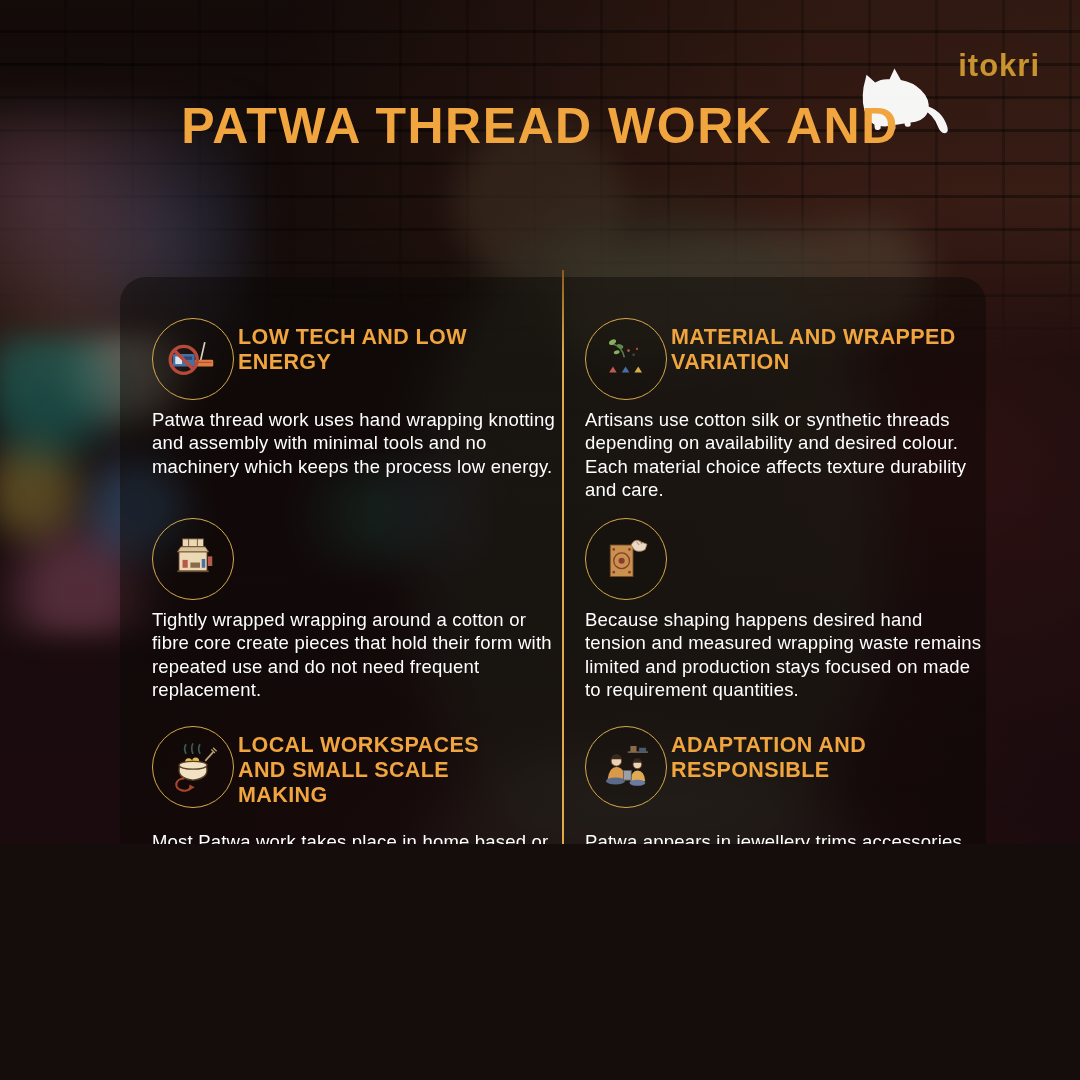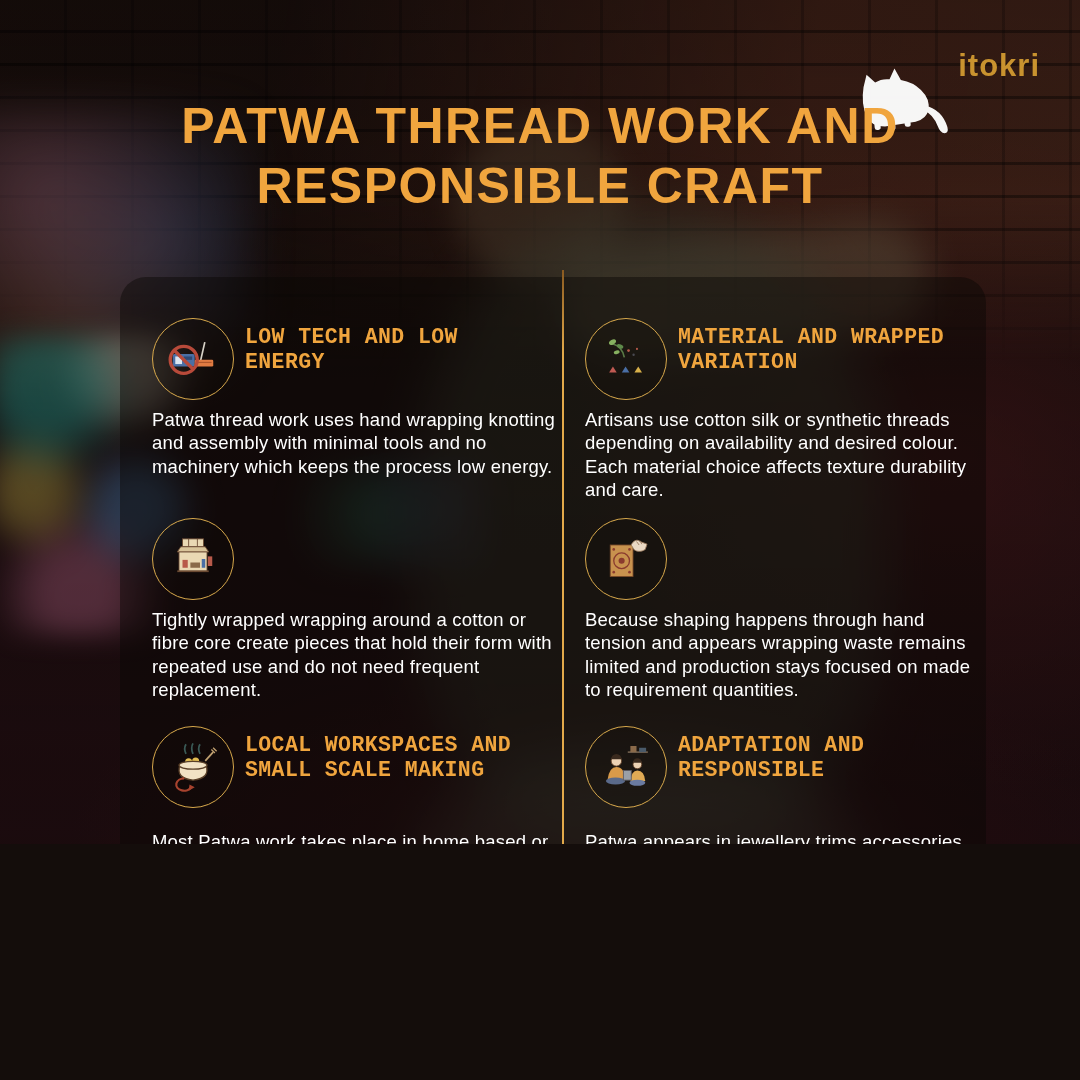--- a/index.html
+++ b/index.html
@@ -62,21 +62,21 @@
   .divider::after{content:'';position:absolute;left:-2.5px;bottom:-4px;width:7px;height:7px;
     border-radius:50%;background:#d9a843;}
 
   .section{position:absolute;}
   .s1{left:152px;top:318px;width:408px;}
   .s2{left:585px;top:318px;width:402px;}
   .s3{left:152px;top:518px;width:408px;}
   .s4{left:585px;top:518px;width:402px;}
   .s5{left:152px;top:726px;width:408px;}
   .s6{left:585px;top:726px;width:402px;}
-  .sec-head{display:flex;gap:11px;align-items:flex-start;font-family:Liberation Mono, monospace;}
+  .sec-head{display:flex;gap:4px;align-items:flex-start;}
   .icon-circle{flex:0 0 auto;width:82px;height:82px;box-sizing:border-box;
     border:1.6px solid #D8A94C;border-radius:50%;
     display:flex;align-items:center;justify-content:center;
     background:rgba(14,11,9,.25);}
   .sec-title{color:#F0A53E;font-size:21.5px;font-weight:bold;letter-spacing:.4px;
     line-height:1.16;margin:7px 0 0 0;width:285px;}
   .sec-body{color:#ffffff;font-size:18.5px;line-height:1.27;letter-spacing:.2px;
     margin:8px 0 0 0;}
   .s5 .sec-body,.s6 .sec-body{margin-top:22px;}
 </style>
@@ -104,21 +104,20 @@
         <path d="M20 36 l5 -14 9 10 q8 -4 17 -2 l7 -12 6 14 q14 4 22 14 q10 12 6 24 q-3 10 -16 12 l-36 2 q-16 -2 -20 -14 q-5 -15 0 -34 z"></path>
         <rect x="28" y="70" width="7" height="17" rx="3"></rect>
         <rect x="45" y="73" width="7" height="16" rx="3"></rect>
         <rect x="63" y="72" width="7" height="15" rx="3"></rect>
         <path d="M88 64 q20 7 24 28 q1 7 -4 7 q-5 -1 -7 -9 q-4 -15 -15 -20 z"></path>
       </g>
     </svg>
   </div>
   <div class="title">
     <div>PATWA THREAD WORK AND</div>
-    <div>RESPONSIBLE CRAFT</div>
   </div>
 
   <div class="panel"></div>
   <div class="divider"></div>
 
   <div class="section s1">
     <div class="sec-head">
       <div class="icon-circle">
         <svg width="54" height="54" viewBox="0 0 64 64">
           <rect x="8" y="26" width="26" height="15" rx="2" fill="#4a6fa5"></rect>
@@ -186,21 +185,21 @@
           <circle cx="27" cy="34" r="3.5" fill="#8a3b2e"></circle>
           <circle cx="18" cy="21" r="1.5" fill="#8a3b2e"></circle>
           <circle cx="36" cy="21" r="1.5" fill="#8a3b2e"></circle>
           <circle cx="18" cy="47" r="1.5" fill="#8a3b2e"></circle>
           <circle cx="36" cy="47" r="1.5" fill="#8a3b2e"></circle>
           <path d="M38 16 c2 -5 7 -7 10 -4 l8 3 -2 6 c-4 3 -10 3 -13 0 z" fill="#ead9c4" stroke="#9a7a5e"></path>
           <path d="M44 12 l3 4 M48 11 l2 4" stroke="#9a7a5e" stroke-width="1" fill="none"></path>
         </svg>
       </div>
     </div>
-    <p class="sec-body">Because shaping happens through hand tension and appears wrapping waste remains limited and production stays focused on made to requirement quantities.</p>
+    <p class="sec-body">Because shaping happens desired hand tension and measured wrapping waste remains limited and production stays focused on made to requirement quantities.</p>
   </div>
 
   <div class="section s5">
     <div class="sec-head">
       <div class="icon-circle">
         <svg width="56" height="56" viewBox="0 0 64 64">
           <path d="M24 6 q-3 5 0 11" stroke="#3a5a56" stroke-width="2" fill="none"></path>
           <path d="M32 5 q-3 5 0 12" stroke="#3a5a56" stroke-width="2" fill="none"></path>
           <path d="M40 6 q-3 5 0 11" stroke="#3a5a56" stroke-width="2" fill="none"></path>
           <path d="M46 25 L55 15" stroke="#c0a070" stroke-width="2"></path>

